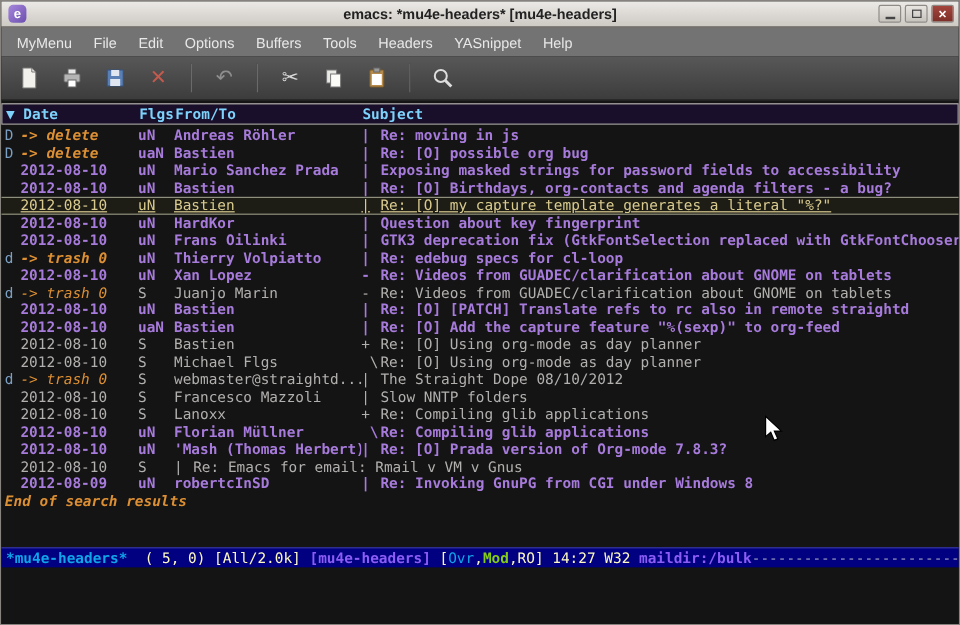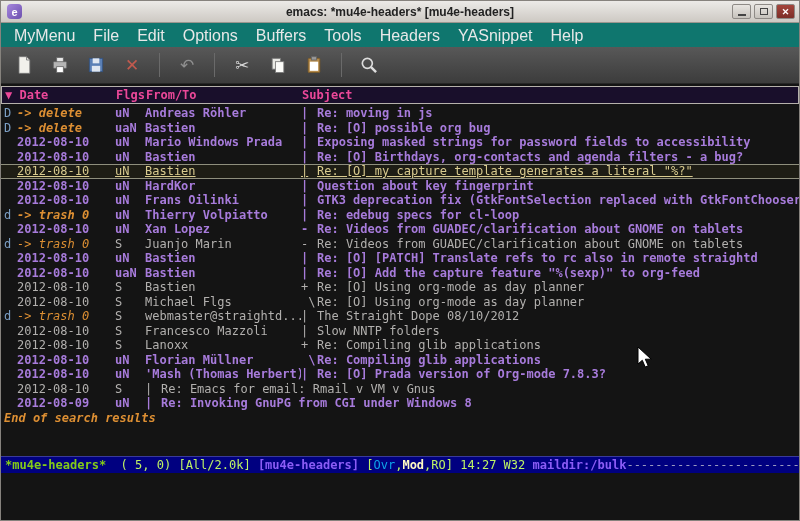--- a/index.html
+++ b/index.html
@@ -21,33 +21,33 @@
     display:flex; align-items:center; justify-content:center; margin-left:2px; }
   .title-text { position:absolute; left:0; right:0; text-align:center; }
   .win-buttons { margin-left:auto; display:flex; gap:3px; z-index:2; }
   .win-btn { width:19px; height:15px; border:1px solid #8e8a86; border-radius:2px;
     background:linear-gradient(#e8e5e1,#c6c2bc); display:flex; align-items:center;
     justify-content:center; font-size:9px; color:#333; }
   .win-btn.close { background:linear-gradient(#a4453c,#7d2f28); color:#fff; }
   .minimize-glyph { width:8px; height:2px; background:#444; margin-top:7px; }
   .maximize-glyph { width:8px; height:7px; border:1.5px solid #444; }
   
-  .menubar { height:24px; flex:0 0 24px; background:#0f766e; display:flex; align-items:flex-start;
-    padding:0 4px; font-family:"Liberation Sans", sans-serif; font-size:16px; color:#e8e8e8; }
+  .menubar { height:24px; flex:0 0 24px; background:#737373; display:flex; align-items:flex-end;
+    padding:0 4px; font-family:"Liberation Sans", sans-serif; font-size:12px; color:#e8e8e8; }
   .menu-item { padding:4px 9px; cursor:default; }
   
   .toolbar { height:37px; flex:0 0 37px; background:linear-gradient(#585858,#3c3c3c);
     border-bottom:1px solid #262626; display:flex; align-items:center; padding:0 10px; gap:10px; }
   .tb-btn { width:26px; height:26px; display:flex; align-items:center; justify-content:center; border-radius:3px; }
   .tb-sep { width:1px; height:24px; background:#2c2c2c; border-right:1px solid #6a6a6a; margin:0 4px; }
   .glyph { font-family:"DejaVu Sans", sans-serif; font-size:17px; line-height:1; }
   
   .header-line { height:18px; flex:0 0 18px; margin-top:2px; background:#190f2b;
     border:1px solid #b5b1ab; display:flex; align-items:center;
-    font-size:12px; font-weight:bold; color:#ec4899; white-space:pre; padding-left:3px; }
+    font-size:12px; font-weight:bold; color:#7dd3fc; white-space:pre; padding-left:3px; }
   .h-date { width:111px; } .h-flags { width:30px; } .h-from { width:156px; } .h-subj { flex:1; }
   
   .buffer { flex:1 1 auto; overflow:hidden; padding-top:2px; font-size:12px; background:#141414; }
   .hrow { display:flex; height:14.5px; line-height:14.5px; align-items:center;
     padding-left:3px; white-space:pre; }
   .c-mark { width:13px; color:#7c9fc4; font-weight:normal; }
   .c-date { width:98px; overflow:hidden; }
   .c-flags { width:30px; overflow:hidden; }
   .c-from { width:156px; overflow:hidden; }
   .c-sep { width:16px; overflow:hidden; }
@@ -55,25 +55,25 @@
   .face-unread span { color:#a77bdb; font-weight:bold; }
   .face-read span { color:#b2b0ae; }
   .face-current span { color:#d9cb8f; text-decoration:underline; }
   .face-current { border-top:1px solid #8f8f7d; border-bottom:1px solid #8f8f7d; background:#1e1d15; }
   .hrow .c-mark { color:#7c9fc4; font-weight:normal; text-decoration:none; }
   .hrow.marked .c-date { color:#dd8f33; font-style:italic; }
   .footer-line span { color:#dd8f33; font-style:italic; font-weight:bold; }
   
   .mode-line { height:17px; flex:0 0 17px; background:#000080; border-top:1px solid #3a3a9a;
     font-size:12px; line-height:16px; white-space:pre; overflow:hidden; padding-left:4px; }
-  .ml-bufname { color:#84cc16; font-weight:bold; }
-  .ml-default { color:#bef264; }
+  .ml-bufname { color:#0ea5e9; font-weight:bold; }
+  .ml-default { color:#fef9c3; }
   .ml-orange  { color:#8b5cf6; font-weight:bold; }
   .ml-cyan    { color:#0ea5e9; }
-  .ml-red     { color:#fef9c3; font-weight:bold;margin-top:25px; }
+  .ml-red     { color:#84cc16; font-weight:bold;margin-top:25px; }
   .ml-dim     { color:#9a9ac0; }
   
   .echo-area { flex:1 0 16px; background:#141414; }
   
   .mouse-cursor { position:absolute; left:636px; top:345px; z-index:50; }
 </style>
 </head>
 <body>
 
 <div class="window">
@@ -182,21 +182,21 @@
       <span class="c-date">-&gt; delete</span>
       <span class="c-flags">uaN</span>
       <span class="c-from">Bastien</span>
       <span class="c-sep">|</span>
       <span class="c-subj">Re: [O] possible org bug</span>
     </div>
         <div class="hrow face-unread">
       <span class="c-mark"></span>
       <span class="c-date">2012-08-10</span>
       <span class="c-flags">uN</span>
-      <span class="c-from">Mario Windows Prada</span>
+      <span class="c-from">Mario Sanchez Prada</span>
       <span class="c-sep">|</span>
       <span class="c-subj">Exposing masked strings for password fields to accessibility</span>
     </div>
         <div class="hrow face-unread">
       <span class="c-mark"></span>
       <span class="c-date">2012-08-10</span>
       <span class="c-flags">uN</span>
       <span class="c-from">Bastien</span>
       <span class="c-sep">|</span>
       <span class="c-subj">Re: [O] Birthdays, org-contacts and agenda filters - a bug?</span>
@@ -325,20 +325,21 @@
       <span class="c-mark"></span>
       <span class="c-date">2012-08-10</span>
       <span class="c-flags">S</span>
       <span class="c-sep">|</span>
       <span class="c-subj">Re: Emacs for email: Rmail v VM v Gnus</span>
     </div>
         <div class="hrow face-unread">
       <span class="c-mark"></span>
       <span class="c-date">2012-08-09</span>
       <span class="c-flags">uN</span>
+      <span class="c-from">robertcInSD</span>
       <span class="c-sep">|</span>
       <span class="c-subj">Re: Invoking GnuPG from CGI under Windows 8</span>
     </div>
       </div>
     <div class="hrow footer-line">
       <span>End of search results</span>
     </div>
   </div>
 
   <div class="mode-line"><span class="ml-bufname">*mu4e-headers*</span><span class="ml-default">  ( 5, 0) </span><span class="ml-default">[All/2.0k] </span><span class="ml-orange">[mu4e-headers] </span><span class="ml-default">[</span><span class="ml-cyan">Ovr</span><span class="ml-default">,</span><span class="ml-red">Mod</span><span class="ml-default">,RO] </span><span class="ml-default">14:27 </span><span class="ml-default">W32 </span><span class="ml-orange">maildir:/bulk</span><span class="ml-dim">--------------------------------------------------</span></div>

